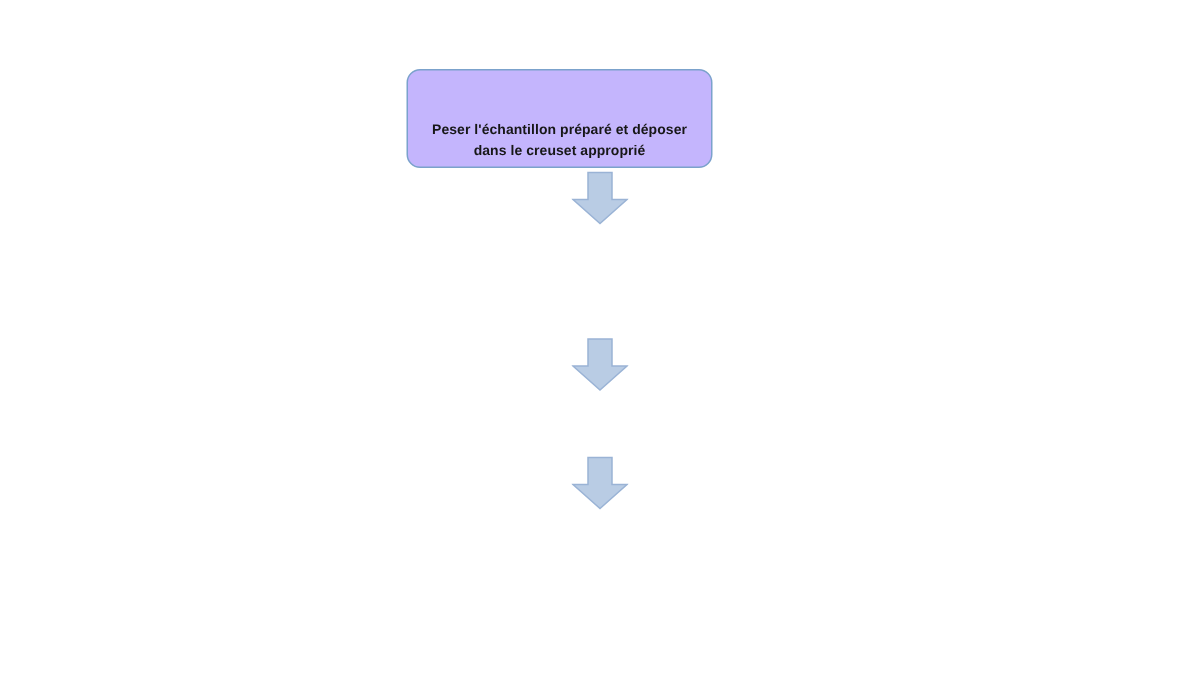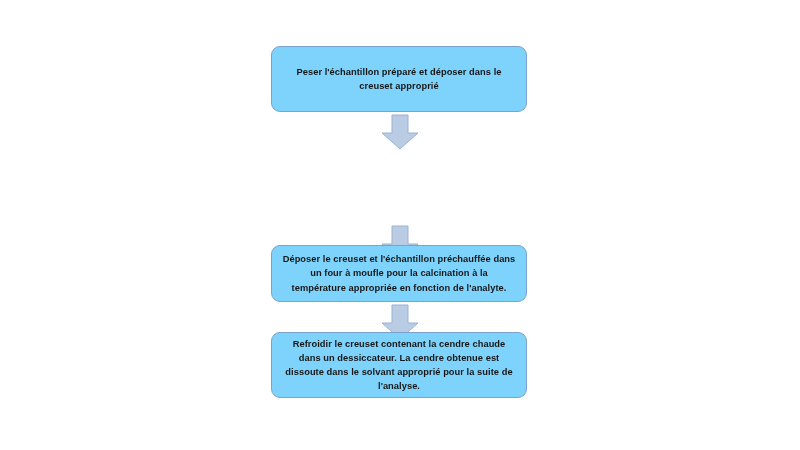--- a/index.html
+++ b/index.html
@@ -18,27 +18,27 @@
   #canvas {
     position: relative;
     width: 800px;
     height: 450px;
     background: #ffffff;
   }
 
   .flow-box {
     position: absolute;
     left: 271px;
-    width: 256px;
+    width: 204px;
     box-sizing: border-box;
     border: 1.4px solid #7ba2cc;
     border-radius: 9px;
-    background: #7dd3fc;
+    background: #c4b5fd;
     display: flex;
-    align-items: center;
+    align-items: flex-end;
     justify-content: center;
     text-align: center;
     padding: 4px 10px;
   }
 
   .flow-box .box-text {
     font-family: "Liberation Sans", sans-serif;
     font-size: 9.3px;
     line-height: 14.2px;
     color: #171717;
@@ -84,27 +84,21 @@
     </svg>
   </div>
 
 
   <div class="flow-arrow" id="arrow-2">
     <svg viewBox="0 0 38 36" xmlns="http://www.w3.org/2000/svg" aria-hidden="true">
       <polygon points="11,1 27,1 27,19 37,19 19,35 1,19 11,19" fill="#b9cce4" stroke="#9ab3d5" stroke-width="1"></polygon>
     </svg>
   </div>
 
-  <div class="flow-box" id="box-3">
-    <span class="box-text">Déposer le creuset et l'échantillon préchauffée dans un four à moufle pour la calcination à la température appropriée en fonction de l'analyte.</span>
-  </div>
 
   <div class="flow-arrow" id="arrow-3">
     <svg viewBox="0 0 38 36" xmlns="http://www.w3.org/2000/svg" aria-hidden="true">
       <polygon points="11,1 27,1 27,19 37,19 19,35 1,19 11,19" fill="#b9cce4" stroke="#9ab3d5" stroke-width="1"></polygon>
     </svg>
   </div>
 
-  <div class="flow-box" id="box-4">
-    <span class="box-text">Refroidir le creuset contenant la cendre chaude dans un dessiccateur. La cendre obtenue est dissoute dans le solvant approprié pour la suite de l'analyse.</span>
-  </div>
 
 </div>
 
 </body></html>

